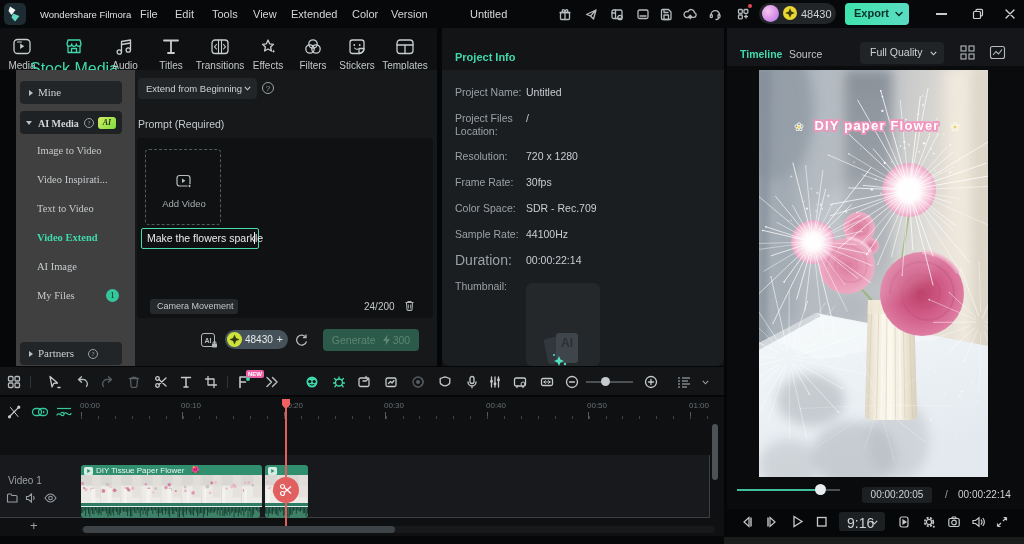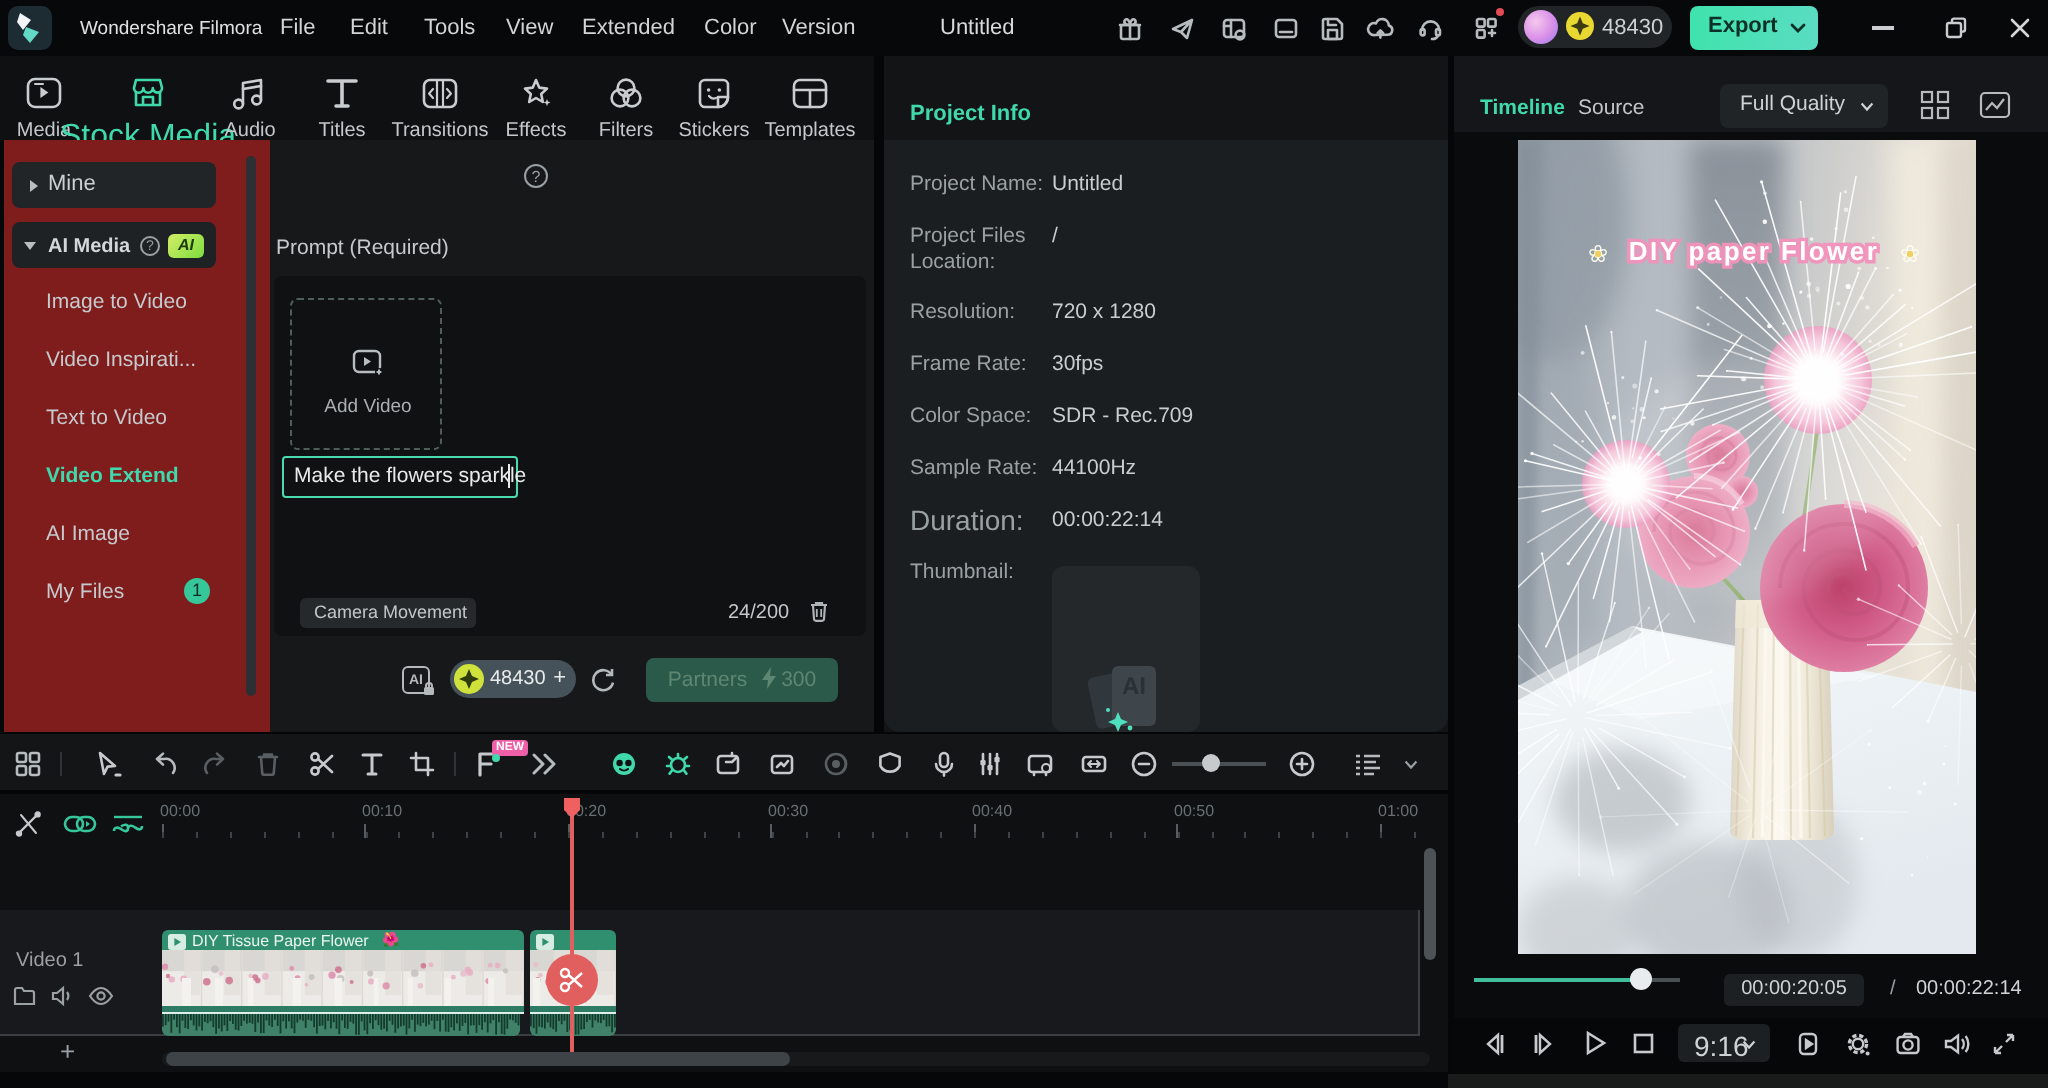--- a/index.html
+++ b/index.html
@@ -225,21 +225,21 @@
         <svg class="" width="22" height="22" viewBox="0 0 22 22">
           <g stroke="currentColor" fill="none" stroke-width="1.3" stroke-linecap="round" stroke-linejoin="round">
             <rect x="3" y="4" width="16" height="13.5" rx="3"></rect>
             <path d="M3 9 h16 M11 9 V17.5"></path>
           </g>
         </svg>
       </div>
       <div style="position:absolute;left:0;top:24px;transform:translateX(-50%);font-size:10px;white-space:nowrap;color:#c4c8ca;">Templates</div>
     </div>
   </div>
-<div class="abs" style="left:2px;top:70px;width:135px;height:296px;background:#7f1d1d;">
+<div class="abs" style="left:16px;top:70px;width:135px;height:296px;background:#404040;font-family:Liberation Serif, serif;">
     <div class="abs" style="left:4px;top:81-70px;"></div>
     <div class="abs" style="left:4px;top:314-70px;"></div>
     <div class="abs" style="left:4px;top:343-70px;"></div>
   <div class="abs" style="left:4px;top:11px;width:102px;height:23px;background:#212528;border-radius:4px;">
      <svg style="position:absolute;left:8px;top:8px;" width="6" height="8" viewBox="0 0 6 8">
         <path d="M1 1 L5 4 L1 7 Z" fill="#b9bec0"></path>
       </svg>
      <span style="position:absolute;left:18px;top:5px;font-size:11px;color:#ccd0d2;">Mine</span>
   </div>
   <div class="abs" style="left:4px;top:41px;width:102px;height:23px;background:#1e2225;border-radius:4px;"></div>
@@ -251,23 +251,36 @@
   <div class="abs" style="left:22px;top:48px;font-size:10px;font-weight:bold;color:#d3d7d9;">AI Media</div>
   <div class="abs" style="left:68px;top:48px;width:10px;height:10px;border-radius:50%;border:1px solid #9aa0a3;color:#9aa0a3;font-size:7px;text-align:center;line-height:9px;">?</div>
   <div class="abs" style="left:82px;top:47px;width:18px;height:12px;border-radius:3px;background:linear-gradient(135deg,#d4ed66,#7ddd3f);color:#1c3a0a;font-size:8px;font-weight:bold;font-style:italic;text-align:center;line-height:12px;">AI</div>
 <div class="abs" style="left:21px;top:75px;font-size:10.5px;color:#c6cacc;font-weight:normal;">Image to Video</div>
     <div class="abs" style="left:21px;top:104px;font-size:10.5px;color:#c6cacc;font-weight:normal;">Video Inspirati...</div>
     <div class="abs" style="left:21px;top:133px;font-size:10.5px;color:#c6cacc;font-weight:normal;">Text to Video</div>
     <div class="abs" style="left:21px;top:162px;font-size:10.5px;color:#3fd9ab;font-weight:bold;">Video Extend</div>
     <div class="abs" style="left:21px;top:191px;font-size:10.5px;color:#c6cacc;font-weight:normal;">AI Image</div>
     <div class="abs" style="left:21px;top:220px;font-size:10.5px;color:#c6cacc;font-weight:normal;">My Files</div>
     <div class="abs" style="left:90px;top:219px;width:13px;height:13px;border-radius:50%;background:#35c79a;color:#0b2d22;font-size:9px;text-align:center;line-height:13px;">1</div>
+  <div class="abs" style="left:4px;top:272px;width:102px;height:23px;background:#212528;border-radius:4px;">
+     <svg style="position:absolute;left:8px;top:8px;" width="6" height="8" viewBox="0 0 6 8">
+        <path d="M1 1 L5 4 L1 7 Z" fill="#b9bec0"></path>
+      </svg>
+     <span style="position:absolute;left:18px;top:5px;font-size:11px;color:#ccd0d2;">Partners</span>
+     <div style="position:absolute;left:68px;top:7px;width:10px;height:10px;border-radius:50%;border:1px solid #9aa0a3;color:#9aa0a3;font-size:7px;text-align:center;line-height:9px;">?</div>
+  </div>
   <div class="abs" style="left:121px;top:8px;width:5px;height:270px;background:#2c3033;border-radius:3px;"></div>
 </div>
 <div class="abs" style="left:135px;top:70px;width:302px;height:296px;background:#16181a;">
+  <div class="abs" style="left:3px;top:8px;width:119px;height:21px;background:#232628;border-radius:4px;">
+    <span style="position:absolute;left:8px;top:5px;font-size:9.5px;color:#ced2d4;white-space:nowrap;">Extend from Beginning</span>
+    <svg style="position:absolute;right:6px;top:8px;" width="7" height="5" viewBox="0 0 7 5">
+        <path d="M0.8 0.8 L3.5 3.8 L6.2 0.8" stroke="#ced2d4" stroke-width="1.1" fill="none"></path>
+      </svg>
+  </div>
   <div class="abs" style="left:127px;top:12px;width:12px;height:12px;border-radius:50%;border:1px solid #9aa0a3;color:#9aa0a3;font-size:8px;text-align:center;line-height:11px;">?</div>
   <div class="abs" style="left:3px;top:48px;font-size:10.5px;color:#c6cacc;">Prompt (Required)</div>
   <div class="abs" style="left:2px;top:68px;width:296px;height:180px;background:#0f1112;border-radius:4px;">
     <div class="abs" style="left:8px;top:11px;width:76px;height:76px;border:1px dashed #4f5f58;border-radius:4px;">
       <svg style="position:absolute;left:29px;top:22px;" width="18" height="18" viewBox="0 0 18 18">
           <g stroke="#b8bdc0" fill="none" stroke-width="1.2">
             <rect x="2" y="3.5" width="13" height="10.5" rx="2.5"></rect>
             <path d="M7 6.5 L10.5 8.7 L7 11 Z" fill="#b8bdc0" stroke="none"></path>
             <circle cx="14.5" cy="14" r="2" fill="#0f1112" stroke="none"></circle>
             <path d="M13.3 14 h2.4 M14.5 12.8 v2.4" stroke-width="1"></path>
@@ -307,21 +320,21 @@
     <span style="position:absolute;left:20px;top:4px;font-size:10px;color:#e8ebec;">48430</span>
     <span style="position:absolute;right:5px;top:3px;font-size:11px;color:#e8ebec;">+</span>
   </div>
   <svg class="abs" style="left:160px;top:263px;" width="13" height="13" viewBox="0 0 13 13">
       <g stroke="#b4b9bc" fill="none" stroke-width="1.3">
         <path d="M10.8 4.3 a5 5 0 1 0 0.7 4"></path>
         <path d="M11 1.5 v3 h-3"></path>
       </g>
     </svg>
   <div class="abs" style="left:188px;top:259px;width:96px;height:22px;background:#2c5a4a;border-radius:4px;text-align:center;">
-    <span style="font-size:10.5px;color:#5d8673;line-height:22px;">Partners</span><svg style="display:inline-block;vertical-align:-2px;margin:0 2px 0 6px;" width="9" height="12" viewBox="0 0 9 12">
+    <span style="font-size:10.5px;color:#5d8673;line-height:22px;">Generate</span><svg style="display:inline-block;vertical-align:-2px;margin:0 2px 0 6px;" width="9" height="12" viewBox="0 0 9 12">
         <path d="M5.5 0.5 L1 7 h3 L3.5 11.5 L8 5 H5 Z" fill="#5d8673"></path>
       </svg><span style="font-size:10.5px;color:#5d8673;line-height:22px;">300</span>
   </div>
 </div>
 <div class="abs" style="left:437px;top:28px;width:5px;height:338px;background:#050607;"></div>
 <div class="abs" style="left:442px;top:28px;width:282px;height:338px;background:#121416;">
   <div class="abs" style="left:13px;top:23px;font-size:11px;font-weight:bold;color:#3fd9ab;">Project Info</div>
   <div class="abs" style="left:0px;top:42px;width:282px;height:296px;background:#1b1e21;border-radius:0 0 8px 8px;">
 <div class="abs" style="left:13px;top:16px;font-size:10.5px;color:#9aa1a5;line-height:13px;">Project Name:</div>
       <div class="abs" style="left:84px;top:16px;font-size:10.5px;color:#c9cdd0;">Untitled</div>

